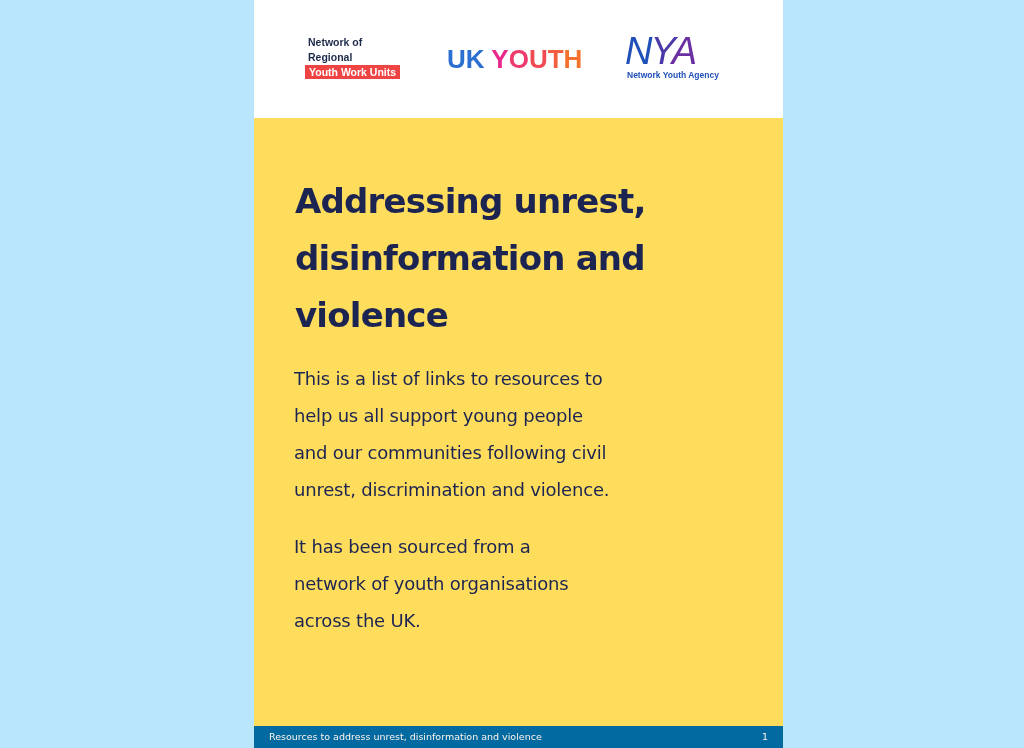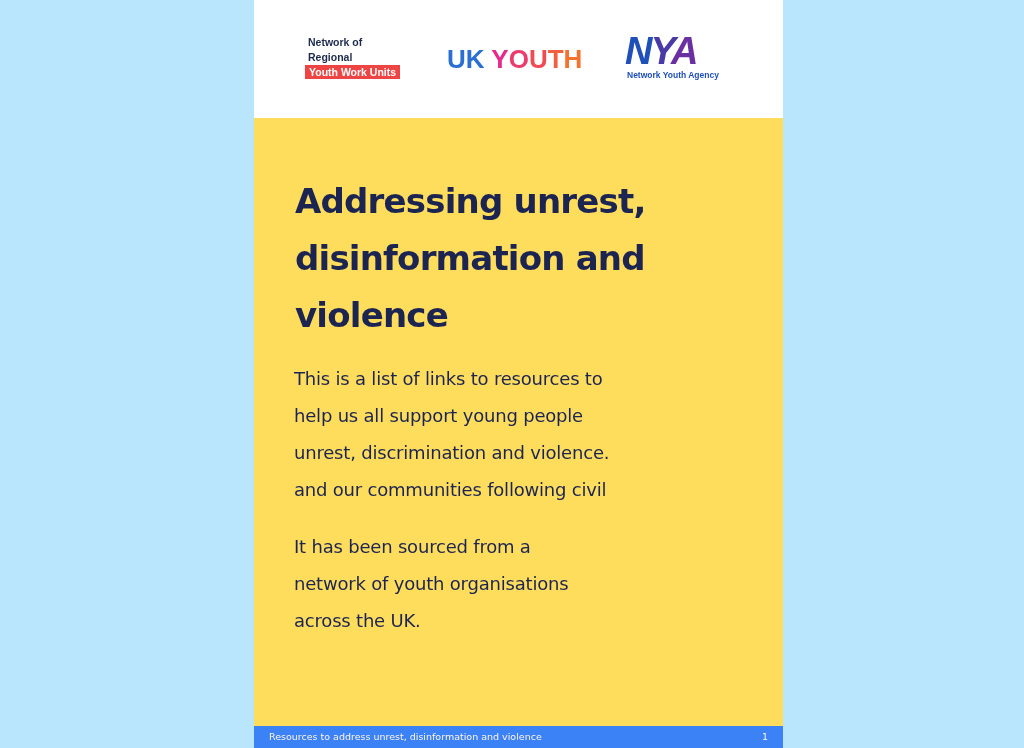--- a/index.html
+++ b/index.html
@@ -34,21 +34,21 @@
   .logo-ukyouth .uk { color: #2a6fd1; }
   .logo-ukyouth .y1 { color: #e8288a; }
   .logo-ukyouth .y2 { color: #ec3b6c; }
   .logo-ukyouth .y3 { color: #f04b54; }
   .logo-ukyouth .y4 { color: #f2603f; }
   .logo-ukyouth .y5 { color: #f4722e; }
   .logo-nya {
     position: absolute; left: 371px; top: 33px; width: 100px;
   }
   .logo-nya .mark {
-    font-family: "Liberation Sans", sans-serif; font-weight: bold;
+    font-family: "Liberation Sans", sans-serif; font-weight: normal;
     font-size: 38px; line-height: 36px; letter-spacing: -2px;
     font-style: italic;
   }
   .logo-nya .n { color: #1f4fb8; }
   .logo-nya .y { color: #4a3aa8; }
   .logo-nya .a { color: #6a2fa0; }
   .logo-nya .sub {
     font-family: "Liberation Sans", sans-serif; font-weight: bold;
     font-size: 8.5px; color: #1f4fb8; margin-top: 1px; padding-left: 2px;
   }
@@ -63,21 +63,21 @@
     font-family: "DejaVu Sans", sans-serif; font-size: 18px; line-height: 37px;
     margin: 4px; letter-spacing: -0.2px;
   }
   .p1 { position: absolute; top: 188px; width: 470px; }
   .p2 { position: absolute; top: 356px; width: 470px; }
   .published {
     position: absolute; top: 489px; font-size: 14px; line-height: 20px; white-space: nowrap;
   }
   .footer {
     position: absolute; left: 0; top: 726px; width: 529px; height: 22px;
-    background: #3b82f6; color: #fff4ea;
+    background: #0369a1; color: #fff4ea;
     font-family: "DejaVu Sans", sans-serif; font-size: 9.5px; line-height: 22px;
   }
   .footer .ftitle { position: absolute; left: 15px; top: 0; }
   .footer .pnum { position: absolute; right: 15px; top: 0; }
 </style>
 </head>
 <body>
 
 <div class="page">
   <div class="header">
@@ -98,22 +98,22 @@
 
   <div class="content">
     <h1 class="title">
       <div>Addressing unrest,</div>
       <div>disinformation and</div>
       <div>violence</div>
     </h1>
     <div class="para p1">
       <div>This is a list of links to resources to</div>
       <div>help us all support young people</div>
+      <div>and our communities following civil</div>
       <div>unrest, discrimination and violence.</div>
-      <div>and our communities following civil</div>
     </div>
     <div class="para p2">
       <div>It has been sourced from a</div>
       <div>network of youth organisations</div>
       <div>across the UK.</div>
     </div>
   </div>
 
   <div class="footer">
     <span class="ftitle">Resources to address unrest, disinformation and violence</span>

